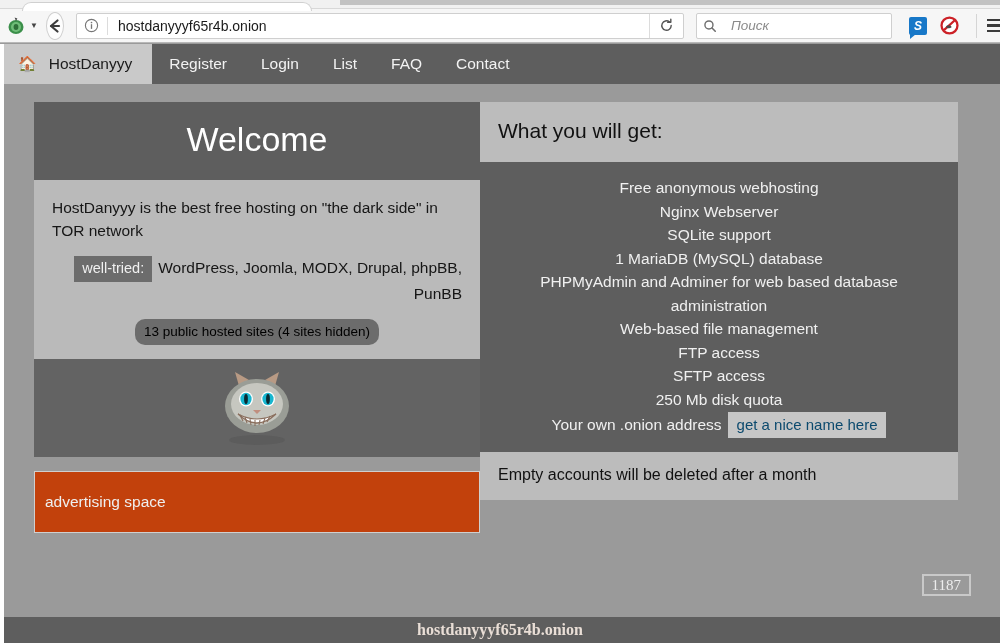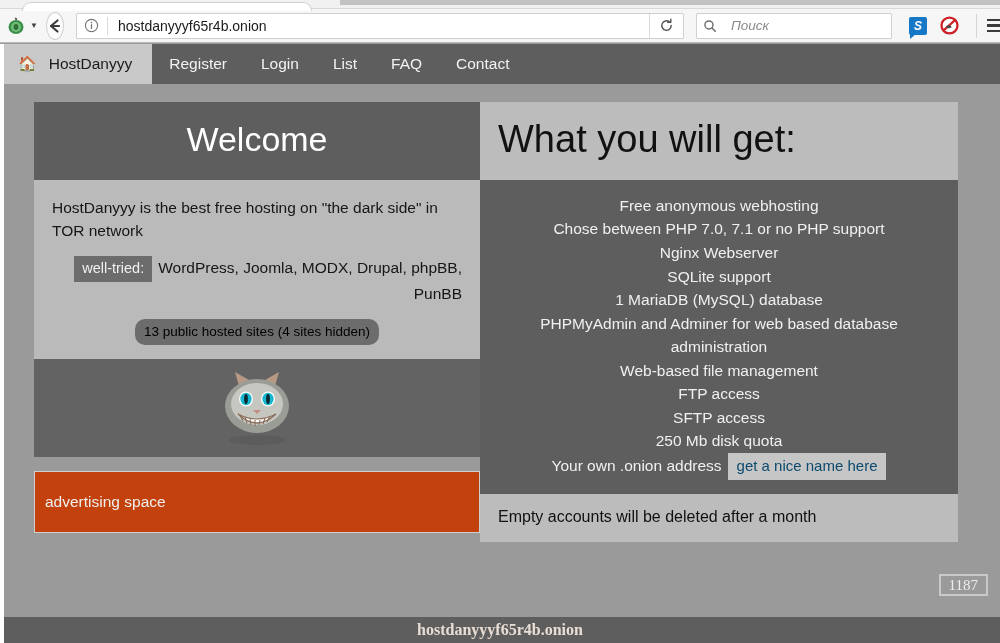--- a/index.html
+++ b/index.html
@@ -163,21 +163,21 @@
     color: #ffffff;
     font-size: 34px;
     font-weight: 400;
     text-align: center;
     padding: 20px 10px 22px;
     line-height: 1.05;
   }
   .panel-head-light {
     background: #bcbcbc;
     color: #111;
-    font-size: 38px;
+    font-size: 21px;
     font-weight: 400;
     padding: 18px 0 20px 18px;
     line-height: 1.05;
   }
   .panel-body-light {
     background: #bababa;
     color: #161616;
     padding: 16px 18px 14px;
     font-size: 15.5px;
     line-height: 1.5;
@@ -236,21 +236,21 @@
     background: #c6c6c6; color: #0c4a6e;
     padding: 2px 9px;
     font-size: 15px;
     margin-left: 6px;
     cursor: pointer;
     vertical-align: baseline;
   }
 
   #counter-wrap {
     position: absolute;
-    right: 12px;
+    right: 29px;
     top: 492px;
   }
   #counter {
     border: 2px solid #c9c9c9;
     color: #ededed;
     background: transparent;
     font-size: 15px;
     padding: 1px 8px;
     font-family: "Liberation Serif", serif;
   }
@@ -398,21 +398,20 @@
           <div class="adbox">advertising space</div>
         </div>
       </div>
 
       <div class="col-right">
         <div class="panel">
           <div class="panel-head-light">What you will get:</div>
           <div class="panel-body-dark">
             <ul class="feature-list">
               <li>Free anonymous webhosting</li>
-              <li>Chose between PHP 7.0, 7.1 or no PHP support</li>
               <li>Nginx Webserver</li>
               <li>SQLite support</li>
               <li>1 MariaDB (MySQL) database</li>
               <li>PHPMyAdmin and Adminer for web based database administration</li>
               <li>Web-based file management</li>
               <li>FTP access</li>
               <li>SFTP access</li>
               <li>250 Mb disk quota</li>
               <li><span>Your own .onion address</span><span class="inline-btn">get a nice name here</span></li>
             </ul>

